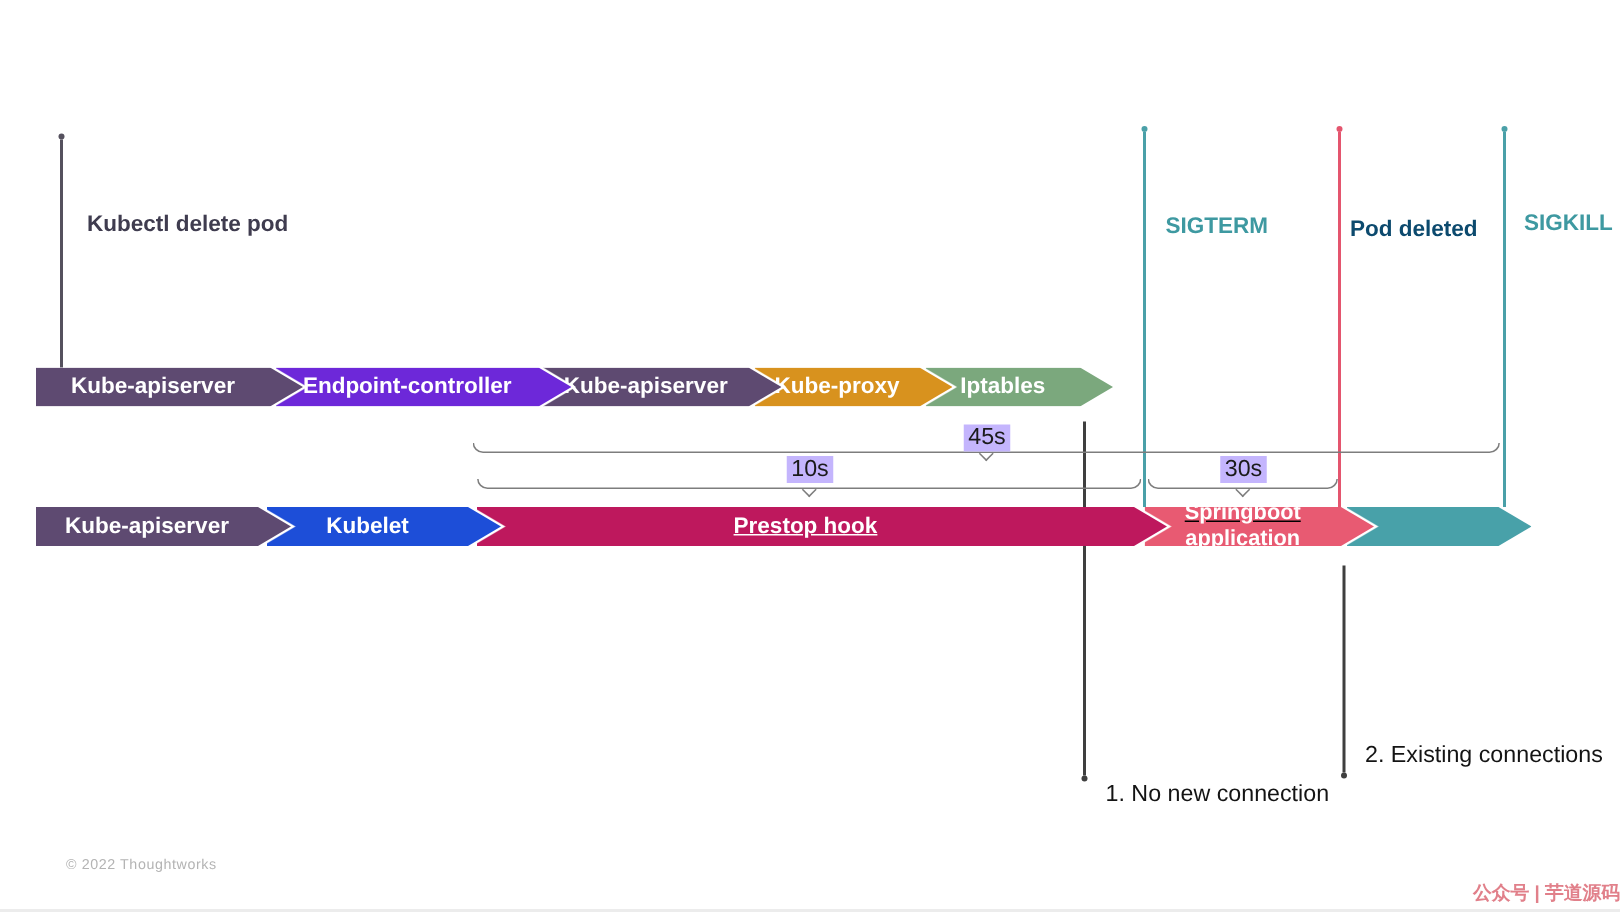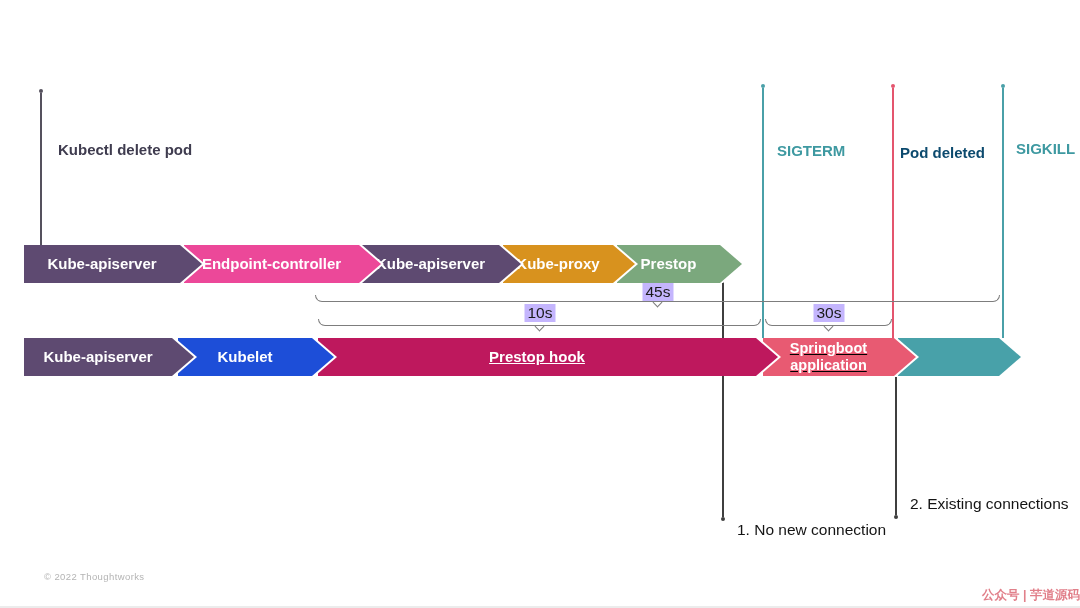--- a/index.html
+++ b/index.html
@@ -6,21 +6,21 @@
   .stage{
     position:relative; width:1080px; height:608px; overflow:hidden;
     background:#ffffff;
     font-family:"Liberation Sans", sans-serif;
   }
   .evt-label{position:absolute; font-size:15px; font-weight:bold; white-space:nowrap;margin-top:45px;}
   .vline{position:absolute; width:1.5px;}
   .dot{position:absolute; width:4px; height:4px; border-radius:50%;}
   .arrow-wrap{position:absolute; height:38px; filter:drop-shadow(3px 0 0 #ffffff);}
   .arrow{
-    width:100%; height:38px; box-sizing:border-box;
+    width:100%; height:26px; box-sizing:border-box;
     clip-path:polygon(0 0, calc(100% - 22px) 0, 100% 50%, calc(100% - 22px) 100%, 0 100%);
     display:flex; align-items:center; justify-content:center;
     padding-right:22px; color:#ffffff; font-size:15px; font-weight:bold;
     text-align:center; line-height:1.15; white-space:pre-line;
   }
   .bracket{
     position:absolute; height:7px; box-sizing:border-box;
     border:1.4px solid #7d7d7d; border-top:none;
     border-radius:0 0 7px 7px;
   }
@@ -65,30 +65,30 @@
       <div class="dot" style="left: 893.5px; top: 515px; background: rgb(63, 63, 63);"></div>
       <div class="vline" style="left: 1002px; top: 88px; height: 250px; background: rgb(74, 160, 168); z-index: 0;"></div>
       <div class="dot" style="left: 1000.5px; top: 84px; background: rgb(74, 160, 168);"></div>
     </div>
 
   <div id="arrows">
       <div class="arrow-wrap" style="left: 24px; top: 245px; width: 178px; z-index: 10;">
         <div class="arrow" style="background: rgb(94, 74, 113);">Kube-apiserver</div>
       </div>
       <div class="arrow-wrap" style="left: 184px; top: 245px; width: 197px; z-index: 9;">
-        <div class="arrow" style="background: #ec4899;">Endpoint-controller</div>
+        <div class="arrow" style="background: #6d28d9;">Endpoint-controller</div>
       </div>
       <div class="arrow-wrap" style="left: 362px; top: 245px; width: 159px; z-index: 8;">
         <div class="arrow" style="background: rgb(94, 74, 113);">Kube-apiserver</div>
       </div>
       <div class="arrow-wrap" style="left: 503px; top: 245px; width: 132px; z-index: 7;">
         <div class="arrow" style="background: rgb(216, 146, 30);">Kube-proxy</div>
       </div>
       <div class="arrow-wrap" style="left: 617px; top: 245px; width: 125px; z-index: 6;">
-        <div class="arrow" style="background: rgb(123, 168, 125);">Prestop</div>
+        <div class="arrow" style="background: rgb(123, 168, 125);">Iptables</div>
       </div>
       <div class="arrow-wrap" style="left: 24px; top: 338px; width: 170px; z-index: 10;">
         <div class="arrow" style="background: rgb(94, 74, 113);">Kube-apiserver</div>
       </div>
       <div class="arrow-wrap" style="left: 178px; top: 338px; width: 156px; z-index: 9;">
         <div class="arrow" style="background: #1d4ed8;">Kubelet</div>
       </div>
       <div class="arrow-wrap" style="left: 318px; top: 338px; width: 460px; z-index: 8;">
         <div class="arrow" style="background: #be185d; text-decoration: underline;">Prestop hook</div>
       </div>

